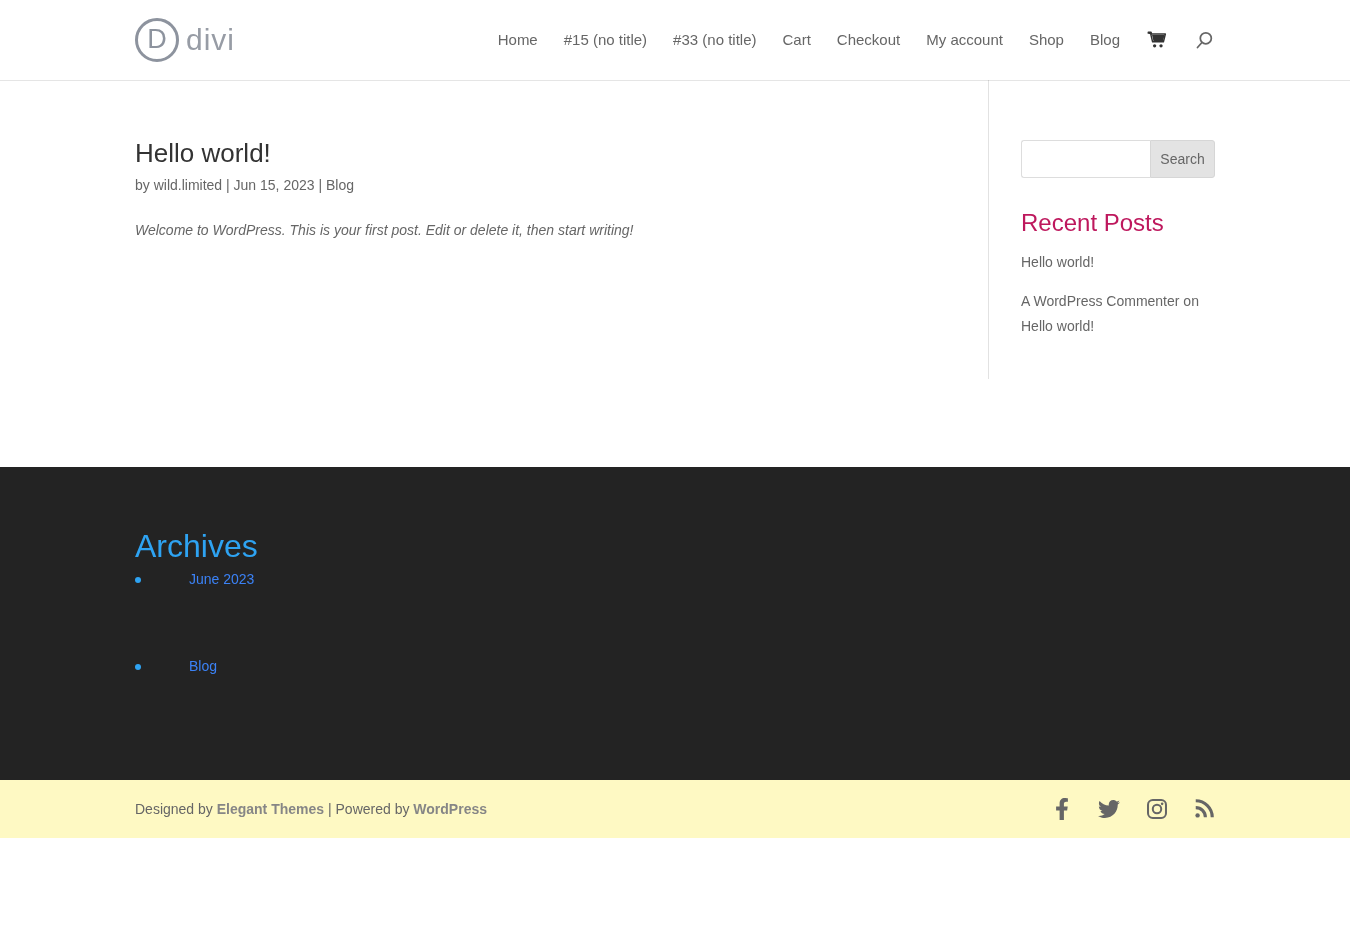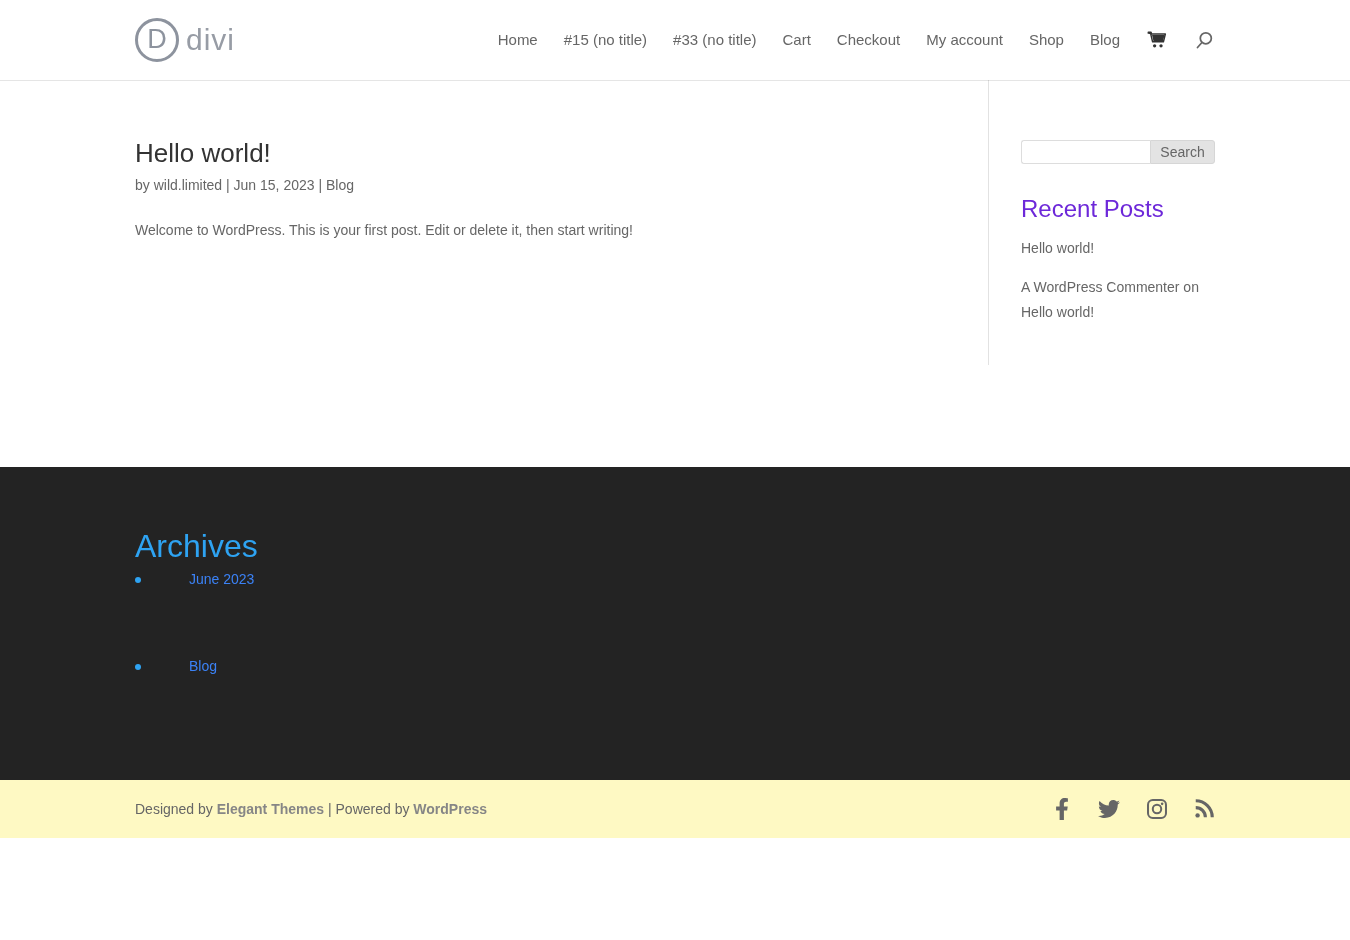--- a/index.html
+++ b/index.html
@@ -25,29 +25,29 @@
   .cart-icon-svg { color:#333; }
   .search-icon-svg { color:#666; }
 
   
   .main-area { min-height:387px; }
   .main-inner { display:flex; align-items:flex-start; }
   .content-col { width:853px; padding:58px 60px 40px 0; }
   .post-title { font-size:26px; font-weight:500; color:#333; line-height:30px; }
   .post-meta { margin-top:10px; font-size:14px; color:#666; line-height:15px; }
   .post-meta a { color:#666; }
-  .post-body { margin-top:30px; font-size:14px; color:#666; line-height:15px; }
+  .post-body { margin-top:30px; font-size:14px; color:#666; line-height:15px;font-style:italic; }
 
   .sidebar-col { width:227px; border-left:1px solid #e2e2e2; padding:60px 0 40px 32px; }
-  .search-form { display:flex; height:24px; }
+  .search-form { display:flex; height:38px; }
   .search-input { flex:1; min-width:0; border:1px solid #ddd; border-right:none;
     border-radius:3px 0 0 3px; padding:0 8px; font-size:14px; color:#666; outline:none; }
   .search-btn { width:65px; background:#e3e3e3; border:1px solid #d6d6d6;
     border-radius:0 3px 3px 0; color:#666; font-size:14px; cursor:pointer; }
-  .widget-title { margin-top:32px; font-size:24px; font-weight:400; color:#6d28d9; line-height:26px; }
+  .widget-title { margin-top:32px; font-size:24px; font-weight:400; color:#be185d; line-height:26px; }
   .widget-title.second { margin-top:36px; }
   .sidebar-link { display:block; margin-top:14px; font-size:14px; color:#666; line-height:25px; }
   .comment-line { margin-top:14px; font-size:14px; color:#666; line-height:25px; }
   .comment-line a { color:#666; }
 
   
   .footer-main { height:313px; background:#232323; }
   .footer-main .container { padding-top:66px; }
   .footer-widget { margin-bottom:72px; width:270px; }
   .footer-widget-title { color:#2ea3f2; font-size:32px; font-weight:400; line-height:26px; }

